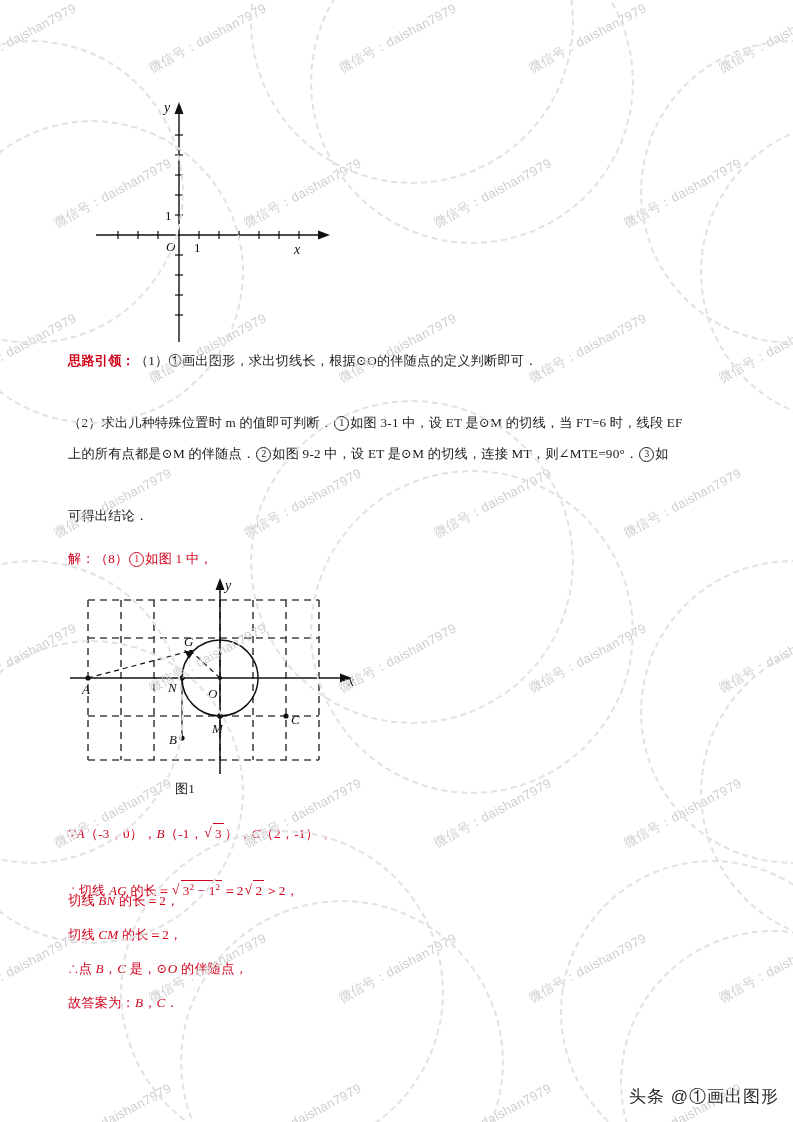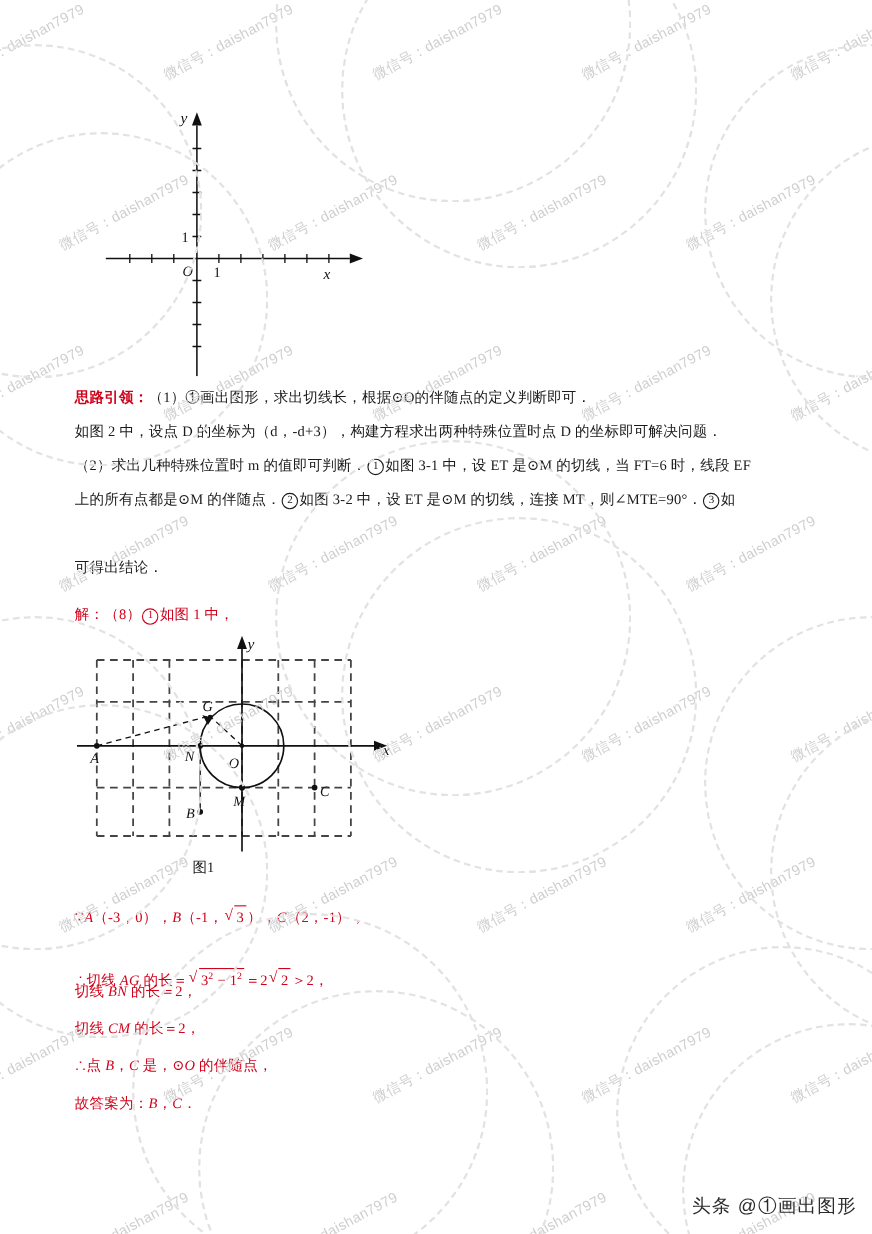--- a/index.html
+++ b/index.html
@@ -216,30 +216,27 @@
       <text x="70" y="159" font-family="Liberation Serif, serif" font-style="italic" font-size="13" fill="#111">O</text>
       <text x="98" y="160" font-family="Liberation Serif, serif" font-size="13" fill="#111">1</text>
       <text x="69" y="128" font-family="Liberation Serif, serif" font-size="13" fill="#111">1</text>
     </svg>
   </div>
 
   <div class="para black" style="left:68px; top:351px;">
     <span class="bold red">思路引领：</span><span>（1）①画出图形，求出切线长，根据⊙O的伴随点的定义判断即可．</span>
   </div>
 
-  <div class="para black" style="left:68px; top:382px;">
-    <span>如图 2 中，设点 D 的坐标为（d，-d+3），构建方程求出两种特殊位置时点 D 的坐标即可解决问题．</span>
-  </div>
 
   <div class="para black" style="left:68px; top:413px;">
     <span>（2）求出几种特殊位置时 m 的值即可判断．</span><span class="circnum">1</span><span>如图 3-1 中，设 ET 是⊙M 的切线，当 FT=6 时，线段 EF</span>
   </div>
 
   <div class="para black" style="left:68px; top:444px;">
-    <span>上的所有点都是⊙M 的伴随点．</span><span class="circnum">2</span><span>如图 3-2 中，设 ET 是⊙M 的切线，连接 MT，则∠MTE=90°．</span><span class="circnum">3</span><span>如</span>
+    <span>上的所有点都是⊙M 的伴随点．</span><span class="circnum">2</span><span>如图 9-2 中，设 ET 是⊙M 的切线，连接 MT，则∠MTE=90°．</span><span class="circnum">3</span><span>如</span>
   </div>
 
 
   <div class="para black" style="left:68px; top:506px;">
     <span>可得出结论．</span>
   </div>
 
   <div class="para red" style="left:68px; top:549px;">
     <span>解：（8）</span><span class="circnum">1</span><span>如图 1 中，</span>
   </div>

